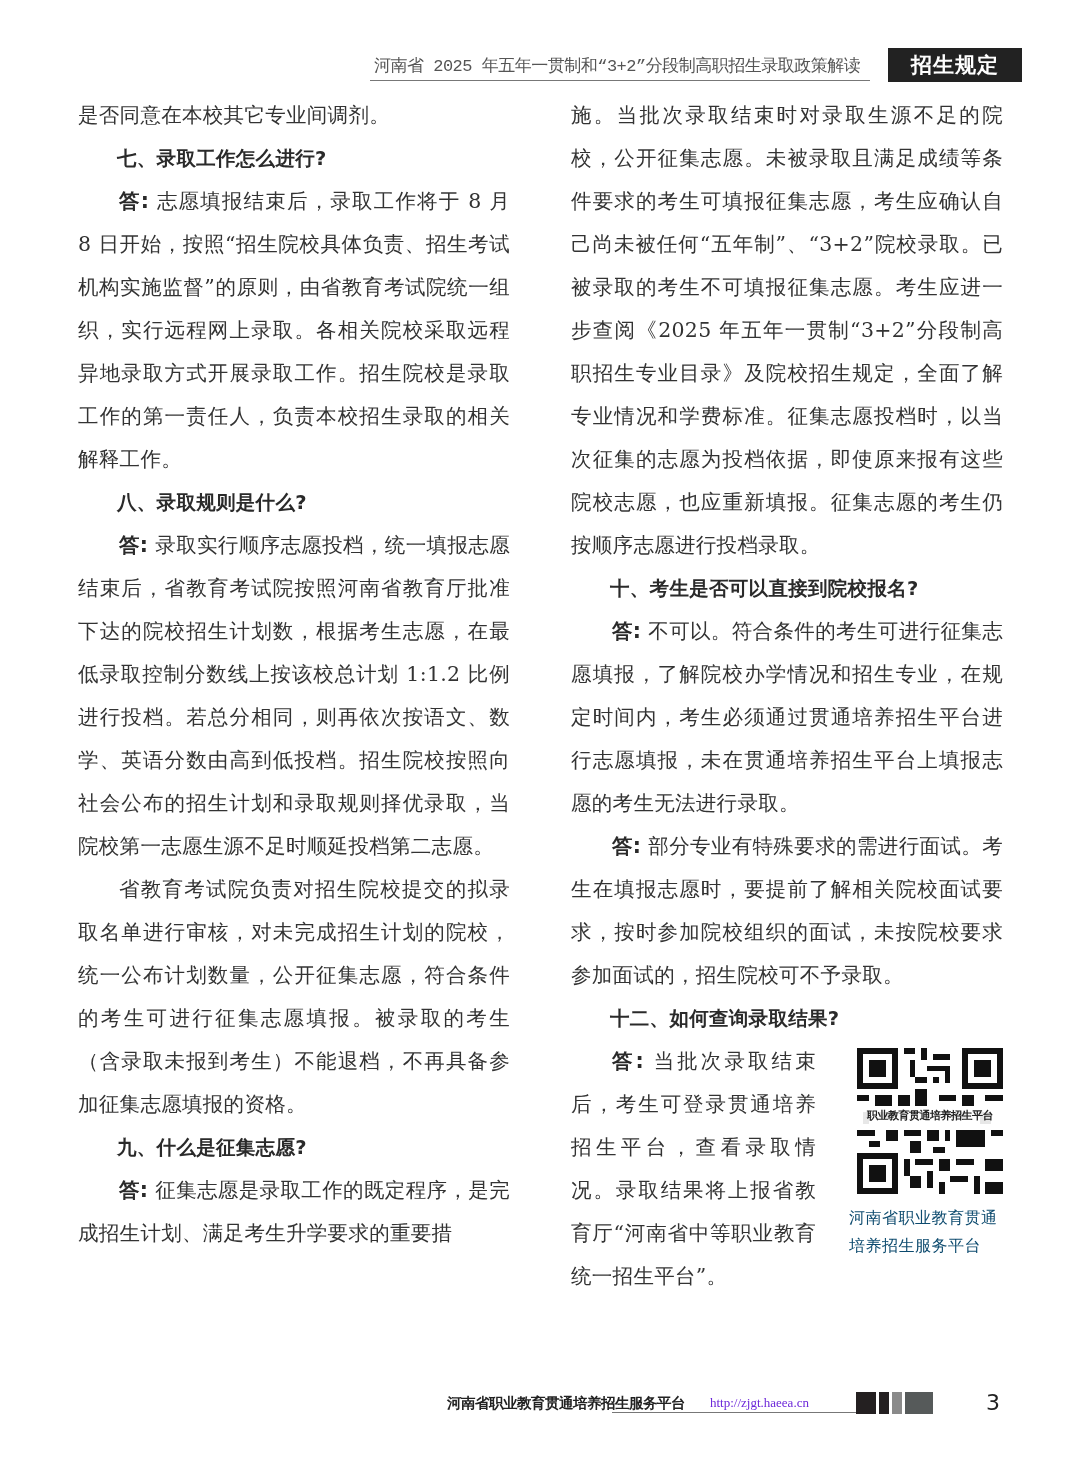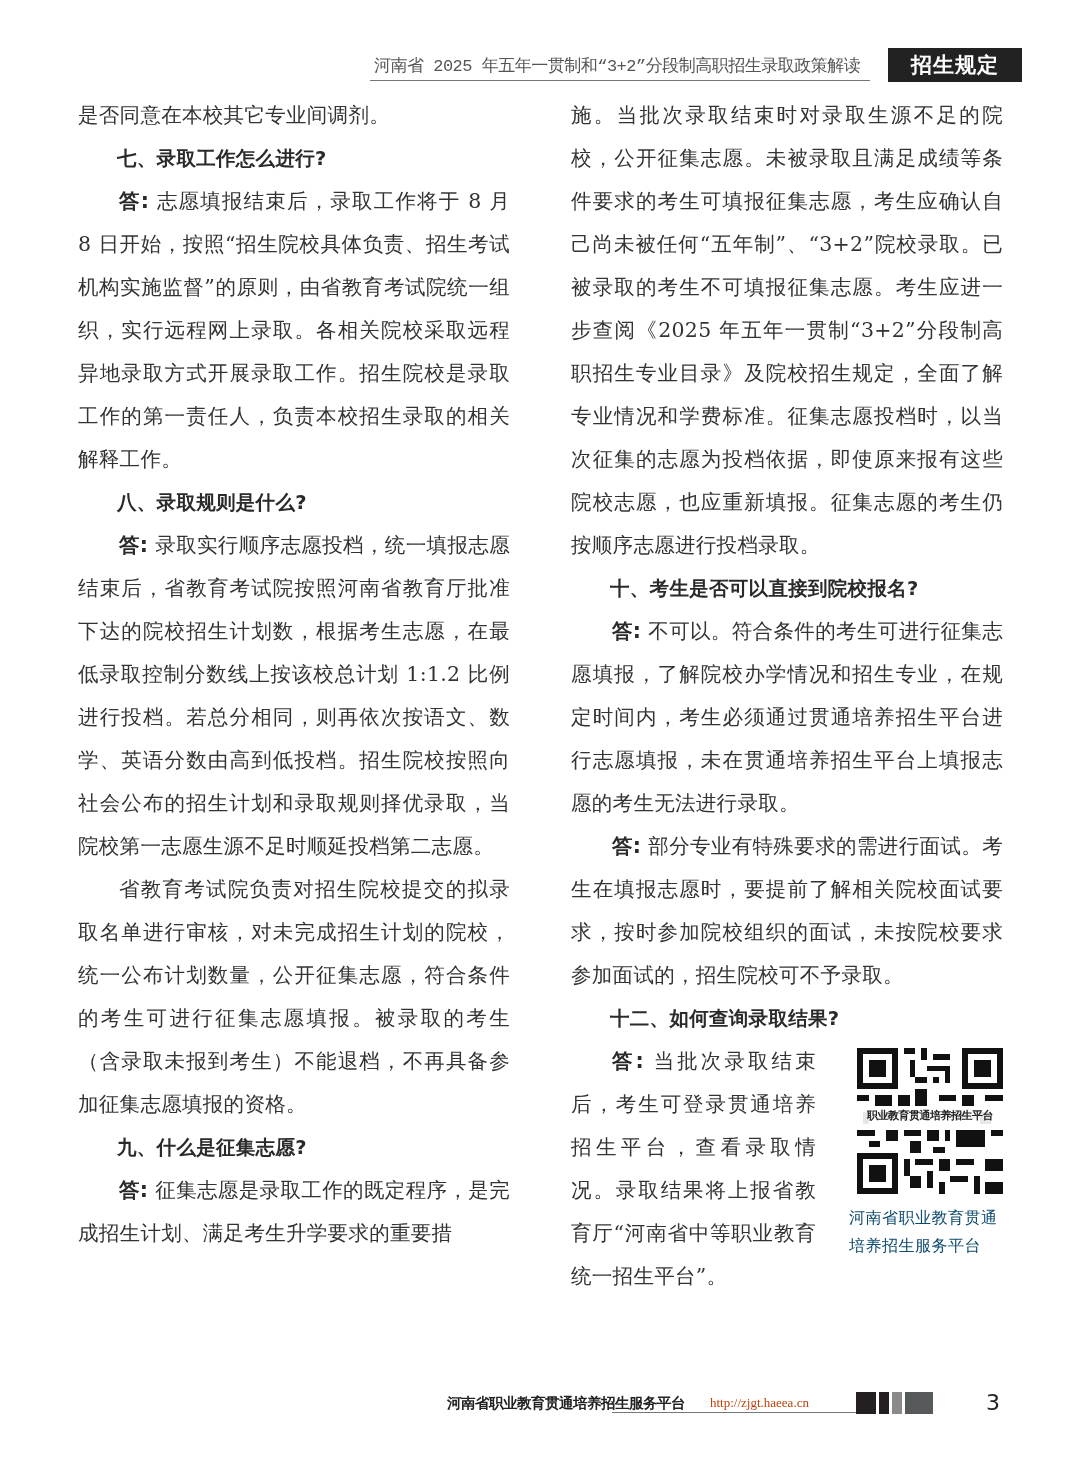--- a/index.html
+++ b/index.html
@@ -20,21 +20,21 @@
   .last-block { position: relative; }
   .last-text { width: 245px; text-align: justify; }
   .qr-wrap { position: absolute; left: 258px; top: 0px; width: 175px; margin-left: 20px; }
   .qr { width: 146px; height: 146px; margin-left: 8px; margin-top: 8px; position: relative; background: #fff; }
   .qr svg { width: 146px; height: 146px; display: block; }
   .qr-overlay { position: absolute; left: -4px; top: 60px; width: 154px; height: 16px; background: rgba(255,255,255,0.9); font-family: "DejaVu Sans", "Liberation Sans", sans-serif; font-weight: bold; font-size: 11px; line-height: 16px; text-align: center; color: #222; white-space: nowrap; letter-spacing: -0.5px; }
   .qr-caption { margin-top: 10px; font-size: 16px; line-height: 28px; color: #0c4a6e; letter-spacing: 0.5px; }
 
   .footer { position: absolute; left: 0; top: 1380px; width: 984px; height: 50px; }
   .footer-name { position: absolute; left: 447px; top: 14px; font-family: "DejaVu Serif", "Liberation Serif", serif; font-weight: bold; font-size: 14.5px; color: #222; white-space: nowrap; letter-spacing: -0.5px; }
-  .footer-url { position: absolute; left: 710px; top: 15px; font-family: "Liberation Serif", serif; font-size: 13px; color: #c2410c; white-space: nowrap; }
+  .footer-url { position: absolute; left: 710px; top: 15px; font-family: "Liberation Serif", serif; font-size: 13px; color: #6d28d9; white-space: nowrap; }
   .footer-line { position: absolute; left: 612px; top: 32px; width: 246px; height: 1px; background: #777; }
   .footer-bars { position: absolute; left: 856px; top: 12px; height: 22px; display: flex; gap: 3px; }
   .bar { height: 22px; }
   .page-num { position: absolute; left: 986px; top: 10px; font-family: "DejaVu Sans", "Liberation Sans", sans-serif; font-size: 22px; color: #222; }
 </style>
 </head>
 <body>
 
 <div class="header">
   <div class="header-title">河南省 2025 年五年一贯制和“3+2”分段制高职招生录取政策解读</div>

